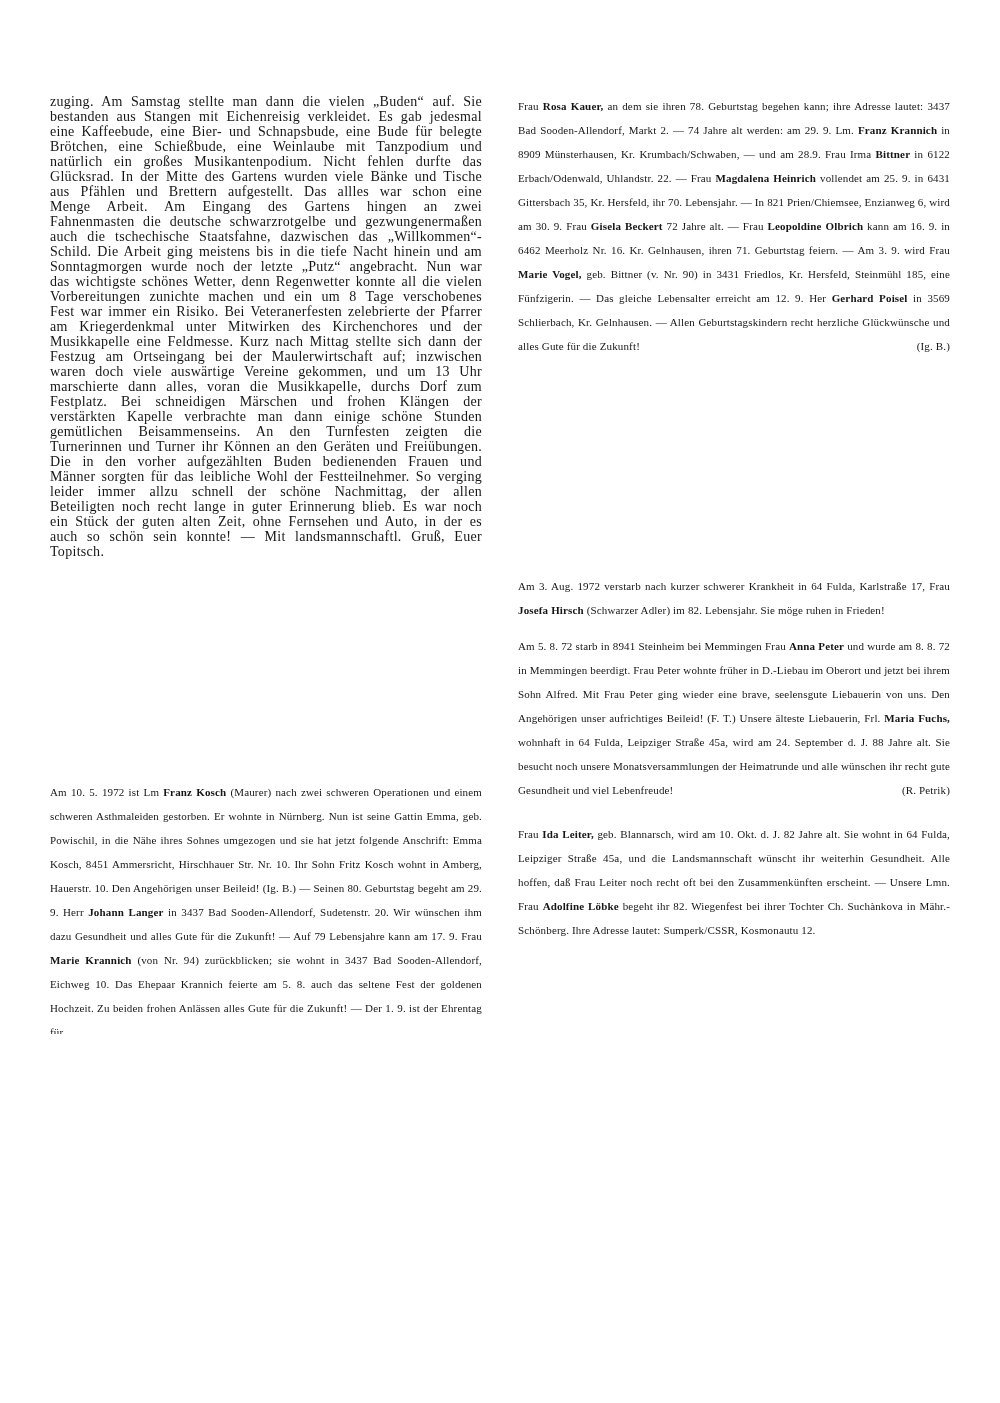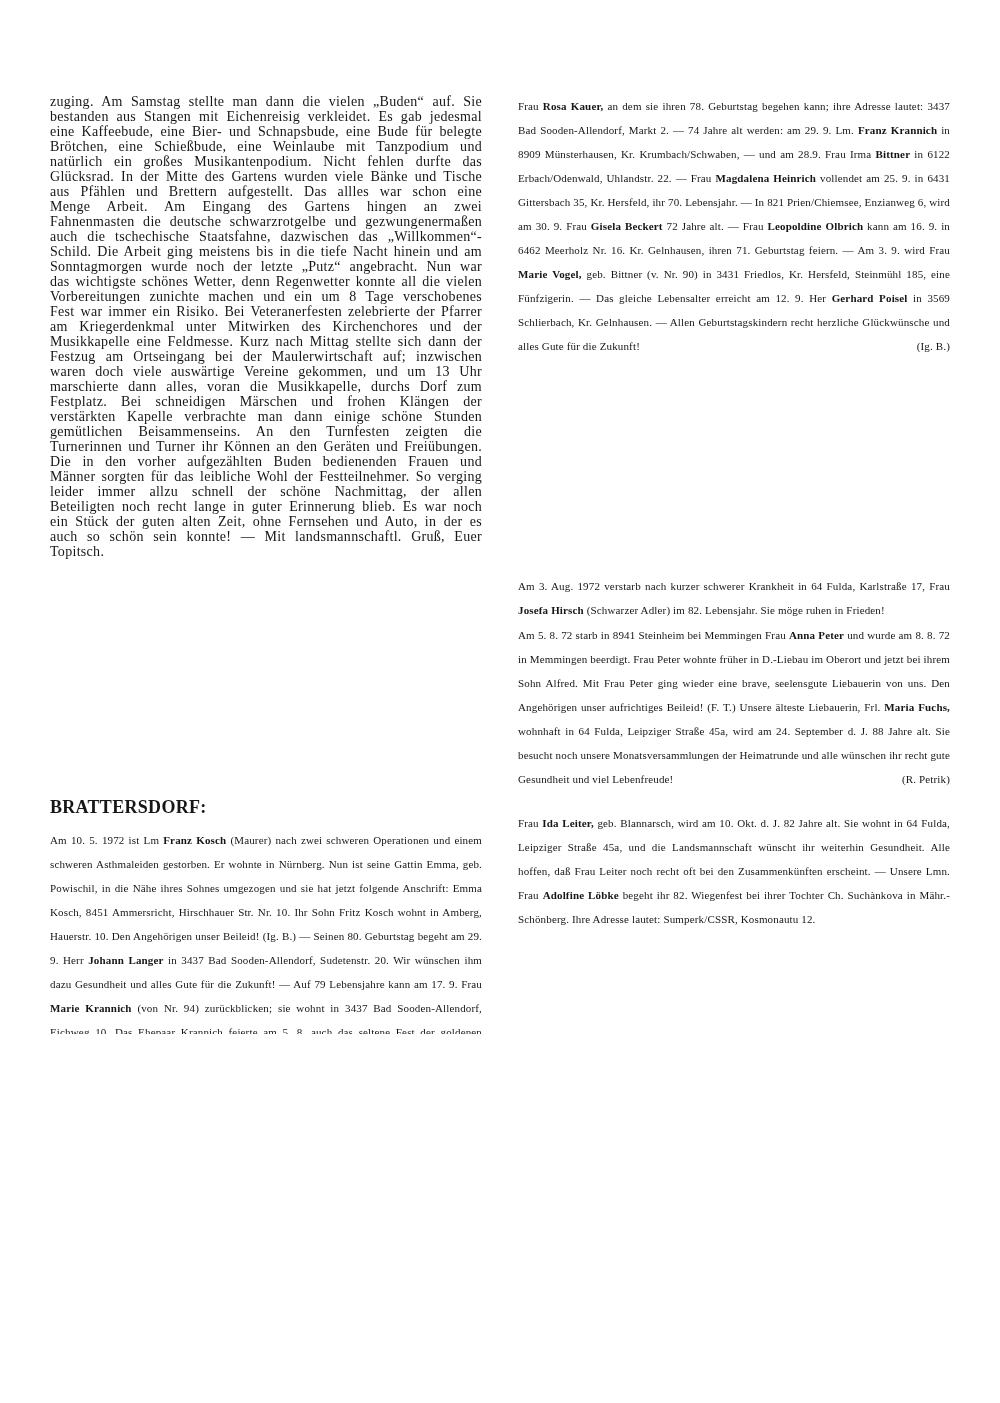--- a/index.html
+++ b/index.html
@@ -55,21 +55,21 @@
     line-height: 22px;
     font-weight: bold;
     letter-spacing: 0.3px;
     margin: 16px 0 10px 0;
     font-family: "Liberation Serif", "DejaVu Serif", serif;
   }
   .birthdays {
     min-height: 480px;
   }
   .dl-para-1 {
-    margin-bottom: 1px;
+    margin-bottom: 12px;
   }
   .dl-para-2 {
     margin-bottom: 20px;
   }
   .bold {
     font-weight: bold;
   }
   .flush-right {
     float: right;
     font-weight: normal;
@@ -85,21 +85,20 @@
 </style>
 </head>
 <body>
 
 <div class="page">
   <div class="columns">
 
     <div class="col">
       <p class="small-text continued"><span>zuging. Am Samstag stellte man dann die vielen „Buden“ auf. Sie bestanden aus Stangen mit Eichenreisig verkleidet. Es gab jedesmal eine Kaffeebude, eine Bier- und Schnapsbude, eine Bude für belegte Brötchen, eine Schießbude, eine Weinlaube mit Tanzpodium und natürlich ein großes Musikantenpodium. Nicht fehlen durfte das Glücksrad. In der Mitte des Gartens wurden viele Bänke und Tische aus Pfählen und Brettern aufgestellt. Das allles war schon eine Menge Arbeit. Am Eingang des Gartens hingen an zwei Fahnenmasten die deutsche schwarzrotgelbe und gezwungenermaßen auch die tschechische Staatsfahne, dazwischen das „Willkommen“-Schild. Die Arbeit ging meistens bis in die tiefe Nacht hinein und am Sonntagmorgen wurde noch der letzte „Putz“ angebracht. Nun war das wichtigste schönes Wetter, denn Regenwetter konnte all die vielen Vorbereitungen zunichte machen und ein um 8 Tage verschobenes Fest war immer ein Risiko. Bei Veteranerfesten zelebrierte der Pfarrer am Kriegerdenkmal unter Mitwirken des Kirchenchores und der Musikkapelle eine Feldmesse. Kurz nach Mittag stellte sich dann der Festzug am Ortseingang bei der Maulerwirtschaft auf; inzwischen waren doch viele auswärtige Vereine gekommen, und um 13 Uhr marschierte dann alles, voran die Musikkapelle, durchs Dorf zum Festplatz. Bei schneidigen Märschen und frohen Klängen der verstärkten Kapelle verbrachte man dann einige schöne Stunden gemütlichen Beisammenseins. An den Turnfesten zeigten die Turnerinnen und Turner ihr Können an den Geräten und Freiübungen. Die in den vorher aufgezählten Buden bedienenden Frauen und Männer sorgten für das leibliche Wohl der Festteilnehmer. So verging leider immer allzu schnell der schöne Nachmittag, der allen Beteiligten noch recht lange in guter Erinnerung blieb. Es war noch ein Stück der guten alten Zeit, ohne Fernsehen und Auto, in der es auch so schön sein konnte! — Mit landsmannschaftl. Gruß, Euer Topitsch.</span></p>
 
-      <h2 class="section-heading">BRATTERSDORF:</h2>
 
       <p class="body-text"><span>Am 10. 5. 1972 ist Lm </span><span class="bold">Franz Kosch</span><span> (Maurer) nach zwei schweren Operationen und einem schweren Asthmaleiden gestorben. Er wohnte in Nürnberg. Nun ist seine Gattin Emma, geb. Powischil, in die Nähe ihres Sohnes umgezogen und sie hat jetzt folgende Anschrift: Emma Kosch, 8451 Ammersricht, Hirschhauer Str. Nr. 10. Ihr Sohn Fritz Kosch wohnt in Amberg, Hauerstr. 10. Den Angehörigen unser Beileid! (Ig. B.) — Seinen 80. Geburtstag begeht am 29. 9. Herr </span><span class="bold">Johann Langer</span><span> in 3437 Bad Sooden-Allendorf, Sudetenstr. 20. Wir wünschen ihm dazu Gesundheit und alles Gute für die Zukunft! — Auf 79 Lebensjahre kann am 17. 9. Frau </span><span class="bold">Marie Krannich</span><span> (von Nr. 94) zurückblicken; sie wohnt in 3437 Bad Sooden-Allendorf, Eichweg 10. Das Ehepaar Krannich feierte am 5. 8. auch das seltene Fest der goldenen Hochzeit. Zu beiden frohen Anlässen alles Gute für die Zukunft! — Der 1. 9. ist der Ehrentag für</span></p>
     </div>
 
     <div class="col">
       <p class="body-text birthdays"><span>Frau </span><span class="bold">Rosa Kauer,</span><span> an dem sie ihren 78. Geburtstag begehen kann; ihre Adresse lautet: 3437 Bad Sooden-Allendorf, Markt 2. — 74 Jahre alt werden: am 29. 9. Lm. </span><span class="bold">Franz Krannich</span><span> in 8909 Münsterhausen, Kr. Krumbach/Schwaben, — und am 28.9. Frau Irma </span><span class="bold">Bittner</span><span> in 6122 Erbach/Odenwald, Uhlandstr. 22. — Frau </span><span class="bold">Magdalena Heinrich</span><span> vollendet am 25. 9. in 6431 Gittersbach 35, Kr. Hersfeld, ihr 70. Lebensjahr. — In 821 Prien/Chiemsee, Enzianweg 6, wird am 30. 9. Frau </span><span class="bold">Gisela Beckert</span><span> 72 Jahre alt. — Frau </span><span class="bold">Leopoldine Olbrich</span><span> kann am 16. 9. in 6462 Meerholz Nr. 16. Kr. Gelnhausen, ihren 71. Geburtstag feiern. — Am 3. 9. wird Frau </span><span class="bold">Marie Vogel,</span><span> geb. Bittner (v. Nr. 90) in 3431 Friedlos, Kr. Hersfeld, Steinmühl 185, eine Fünfzigerin. — Das gleiche Lebensalter erreicht am 12. 9. Her </span><span class="bold">Gerhard Poisel</span><span> in 3569 Schlierbach, Kr. Gelnhausen. — Allen Geburtstagskindern recht herzliche Glückwünsche und alles Gute für die Zukunft! </span><span class="flush-right">(Ig. B.)</span></p>
 
 
       <p class="body-text dl-para-1"><span>Am 3. Aug. 1972 verstarb nach kurzer schwerer Krankheit in 64 Fulda, Karlstraße 17, Frau </span><span class="bold">Josefa Hirsch</span><span> (Schwarzer Adler) im 82. Lebensjahr. Sie möge ruhen in Frieden!</span></p>
 

